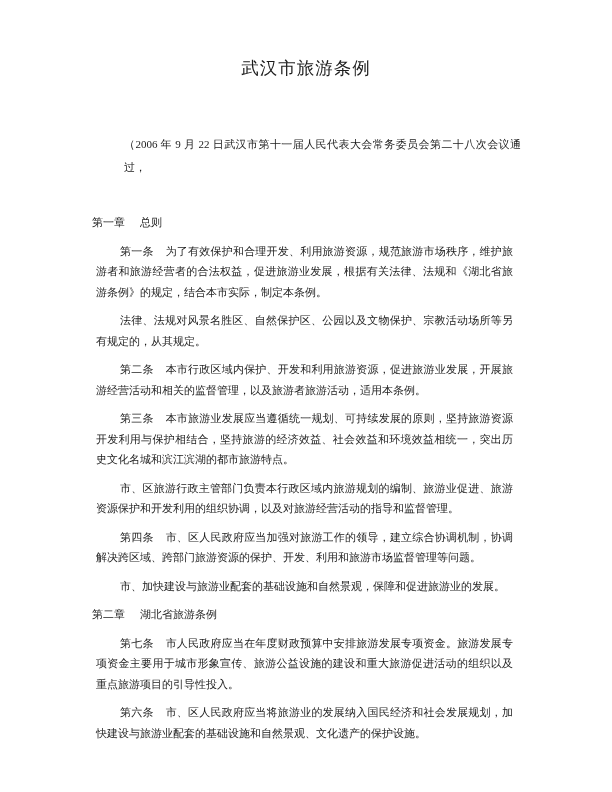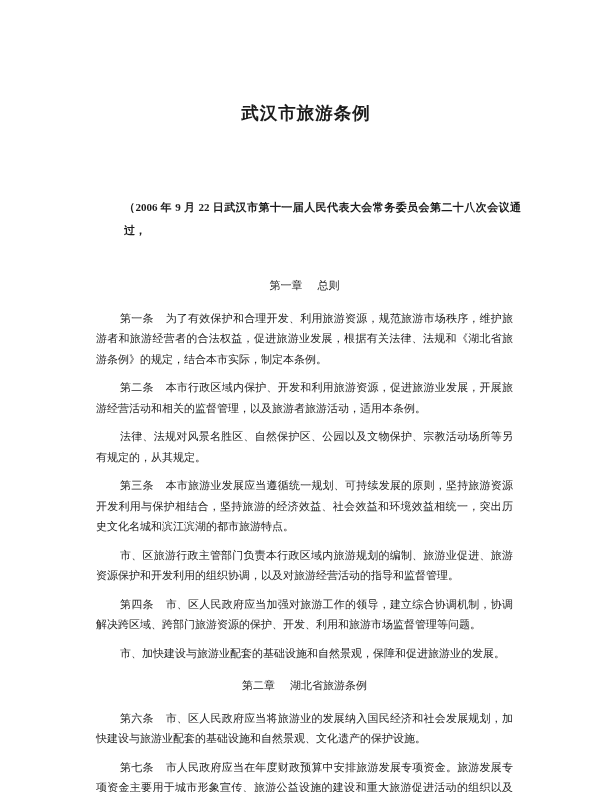--- a/index.html
+++ b/index.html
@@ -11,43 +11,41 @@
     position: relative;
     width: 612px;
     height: 792px;
     background: #ffffff;
     overflow: hidden;
     font-family: "Liberation Serif", "DejaVu Serif", serif;
     color: #1c1c1c;
   }
   .doc-title {
     margin: 0;
-    padding-top: 102px;
+    padding-top: 57px;
     text-align: center;
     font-size: 17.5px;
     line-height: 22px;
-    font-weight: bold;
+    font-weight: normal;
     letter-spacing: 1px;
   }
   .preamble {
-    margin: 72px 91px 0 88px;
+    margin: 54px 91px 0 88px;
     padding-left: 36px;
     font-size: 11px;
     line-height: 22.5px;
     text-align: justify;
-    font-weight: bold;
   }
   .doc-body {
     margin: 34px 91px 0 88px;
     font-size: 11px;
     line-height: 20.5px;
   }
   .chapter {
-    margin: 12px;
-    text-align: center;
+    margin: 4px;
   }
   .ch-num {
     margin-right: 15px;
   }
   .para {
     margin: 8px;
     text-indent: 24px;
     text-align: justify;
   }
   .art-label {
@@ -60,23 +58,23 @@
 <div class="page">
   <h1 class="doc-title">武汉市旅游条例</h1>
 
   <div class="preamble">
     <div>（2006 年 9 月 22 日武汉市第十一届人民代表大会常务委员会第二十八次会议通过，</div>
   </div>
 
   <div class="doc-body">
       <div class="chapter"><span class="ch-num">第一章</span><span>总则</span></div>
       <p class="para"><span class="art-label">第一条</span><span>为了有效保护和合理开发、利用旅游资源，规范旅游市场秩序，维护旅游者和旅游经营者的合法权益，促进旅游业发展，根据有关法律、法规和《湖北省旅游条例》的规定，结合本市实际，制定本条例。</span></p>
+      <p class="para"><span>法律、法规对风景名胜区、自然保护区、公园以及文物保护、宗教活动场所等另有规定的，从其规定。</span></p>
       <p class="para"><span class="art-label">第二条</span><span>本市行政区域内保护、开发和利用旅游资源，促进旅游业发展，开展旅游经营活动和相关的监督管理，以及旅游者旅游活动，适用本条例。</span></p>
-      <p class="para"><span>法律、法规对风景名胜区、自然保护区、公园以及文物保护、宗教活动场所等另有规定的，从其规定。</span></p>
       <p class="para"><span class="art-label">第三条</span><span>本市旅游业发展应当遵循统一规划、可持续发展的原则，坚持旅游资源开发利用与保护相结合，坚持旅游的经济效益、社会效益和环境效益相统一，突出历史文化名城和滨江滨湖的都市旅游特点。</span></p>
       <p class="para"><span>市、区旅游行政主管部门负责本行政区域内旅游规划的编制、旅游业促进、旅游资源保护和开发利用的组织协调，以及对旅游经营活动的指导和监督管理。</span></p>
       <p class="para"><span class="art-label">第四条</span><span>市、区人民政府应当加强对旅游工作的领导，建立综合协调机制，协调解决跨区域、跨部门旅游资源的保护、开发、利用和旅游市场监督管理等问题。</span></p>
       <p class="para"><span>市、加快建设与旅游业配套的基础设施和自然景观，保障和促进旅游业的发展。</span></p>
       <div class="chapter"><span class="ch-num">第二章</span><span>湖北省旅游条例</span></div>
+      <p class="para"><span class="art-label">第七条</span><span>市人民政府应当在年度财政预算中安排旅游发展专项资金。旅游发展专项资金主要用于城市形象宣传、旅游公益设施的建设和重大旅游促进活动的组织以及重点旅游项目的引导性投入。</span></p>
       <p class="para"><span class="art-label">第六条</span><span>市、区人民政府应当将旅游业的发展纳入国民经济和社会发展规划，加快建设与旅游业配套的基础设施和自然景观、文化遗产的保护设施。</span></p>
-      <p class="para"><span class="art-label">第七条</span><span>市人民政府应当在年度财政预算中安排旅游发展专项资金。旅游发展专项资金主要用于城市形象宣传、旅游公益设施的建设和重大旅游促进活动的组织以及重点旅游项目的引导性投入。</span></p>
     </div>
 </div>
 
 </body></html>

